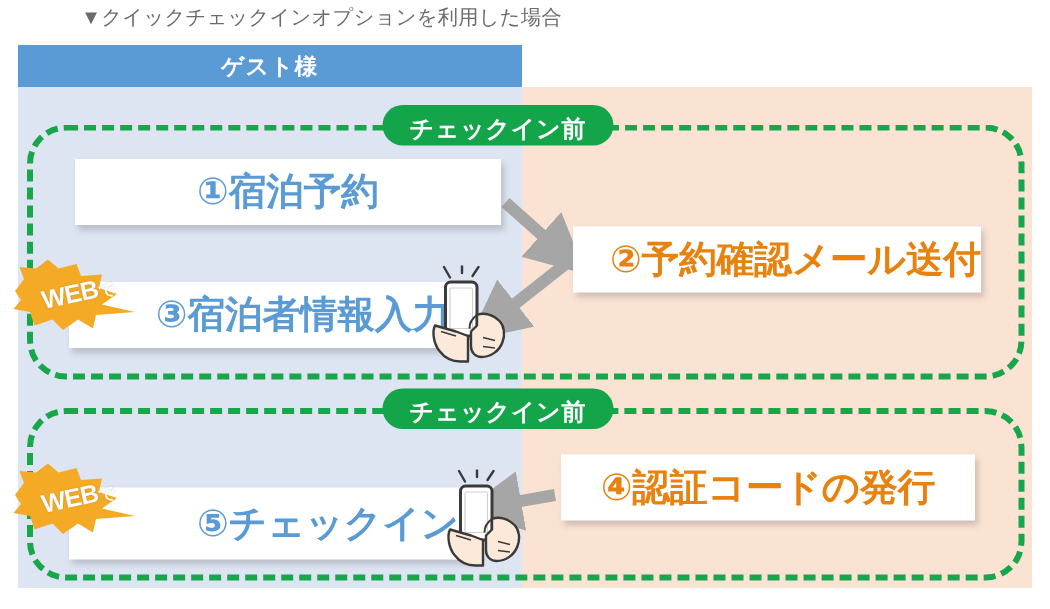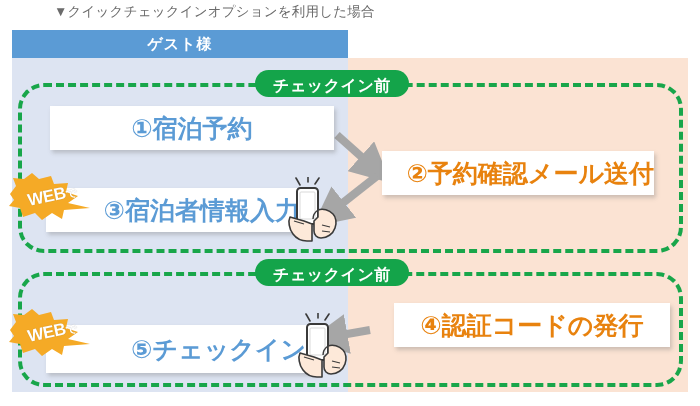--- a/index.html
+++ b/index.html
@@ -103,21 +103,21 @@
   .lbl-blue   { color: #5b9bd5; }
   .lbl-orange { color: #e8820e; }
 
   .box1 { left: 50px;  top: 106px; width: 284px; height: 44px;
           justify-content: center; }
   .box2 { left: 382px; top: 151px; width: 272px; height: 44px;
           justify-content: flex-end; }
   .box3 { left: 46px;  top: 188px; width: 262px; height: 44px;
           justify-content: flex-end; padding-right: 8px; }
   .box4 { left: 374px; top: 303px; width: 276px; height: 44px;
-          justify-content: center; margin-left: 20px; }
+          justify-content: center; }
   .box5 { left: 46px;  top: 325px; width: 272px; height: 48px;
           justify-content: flex-end; padding-right: 12px; }
 
   
   .arrows {
     position: absolute;
     left: 0; top: 0;
     width: 700px; height: 406px;
     pointer-events: none;
   }

